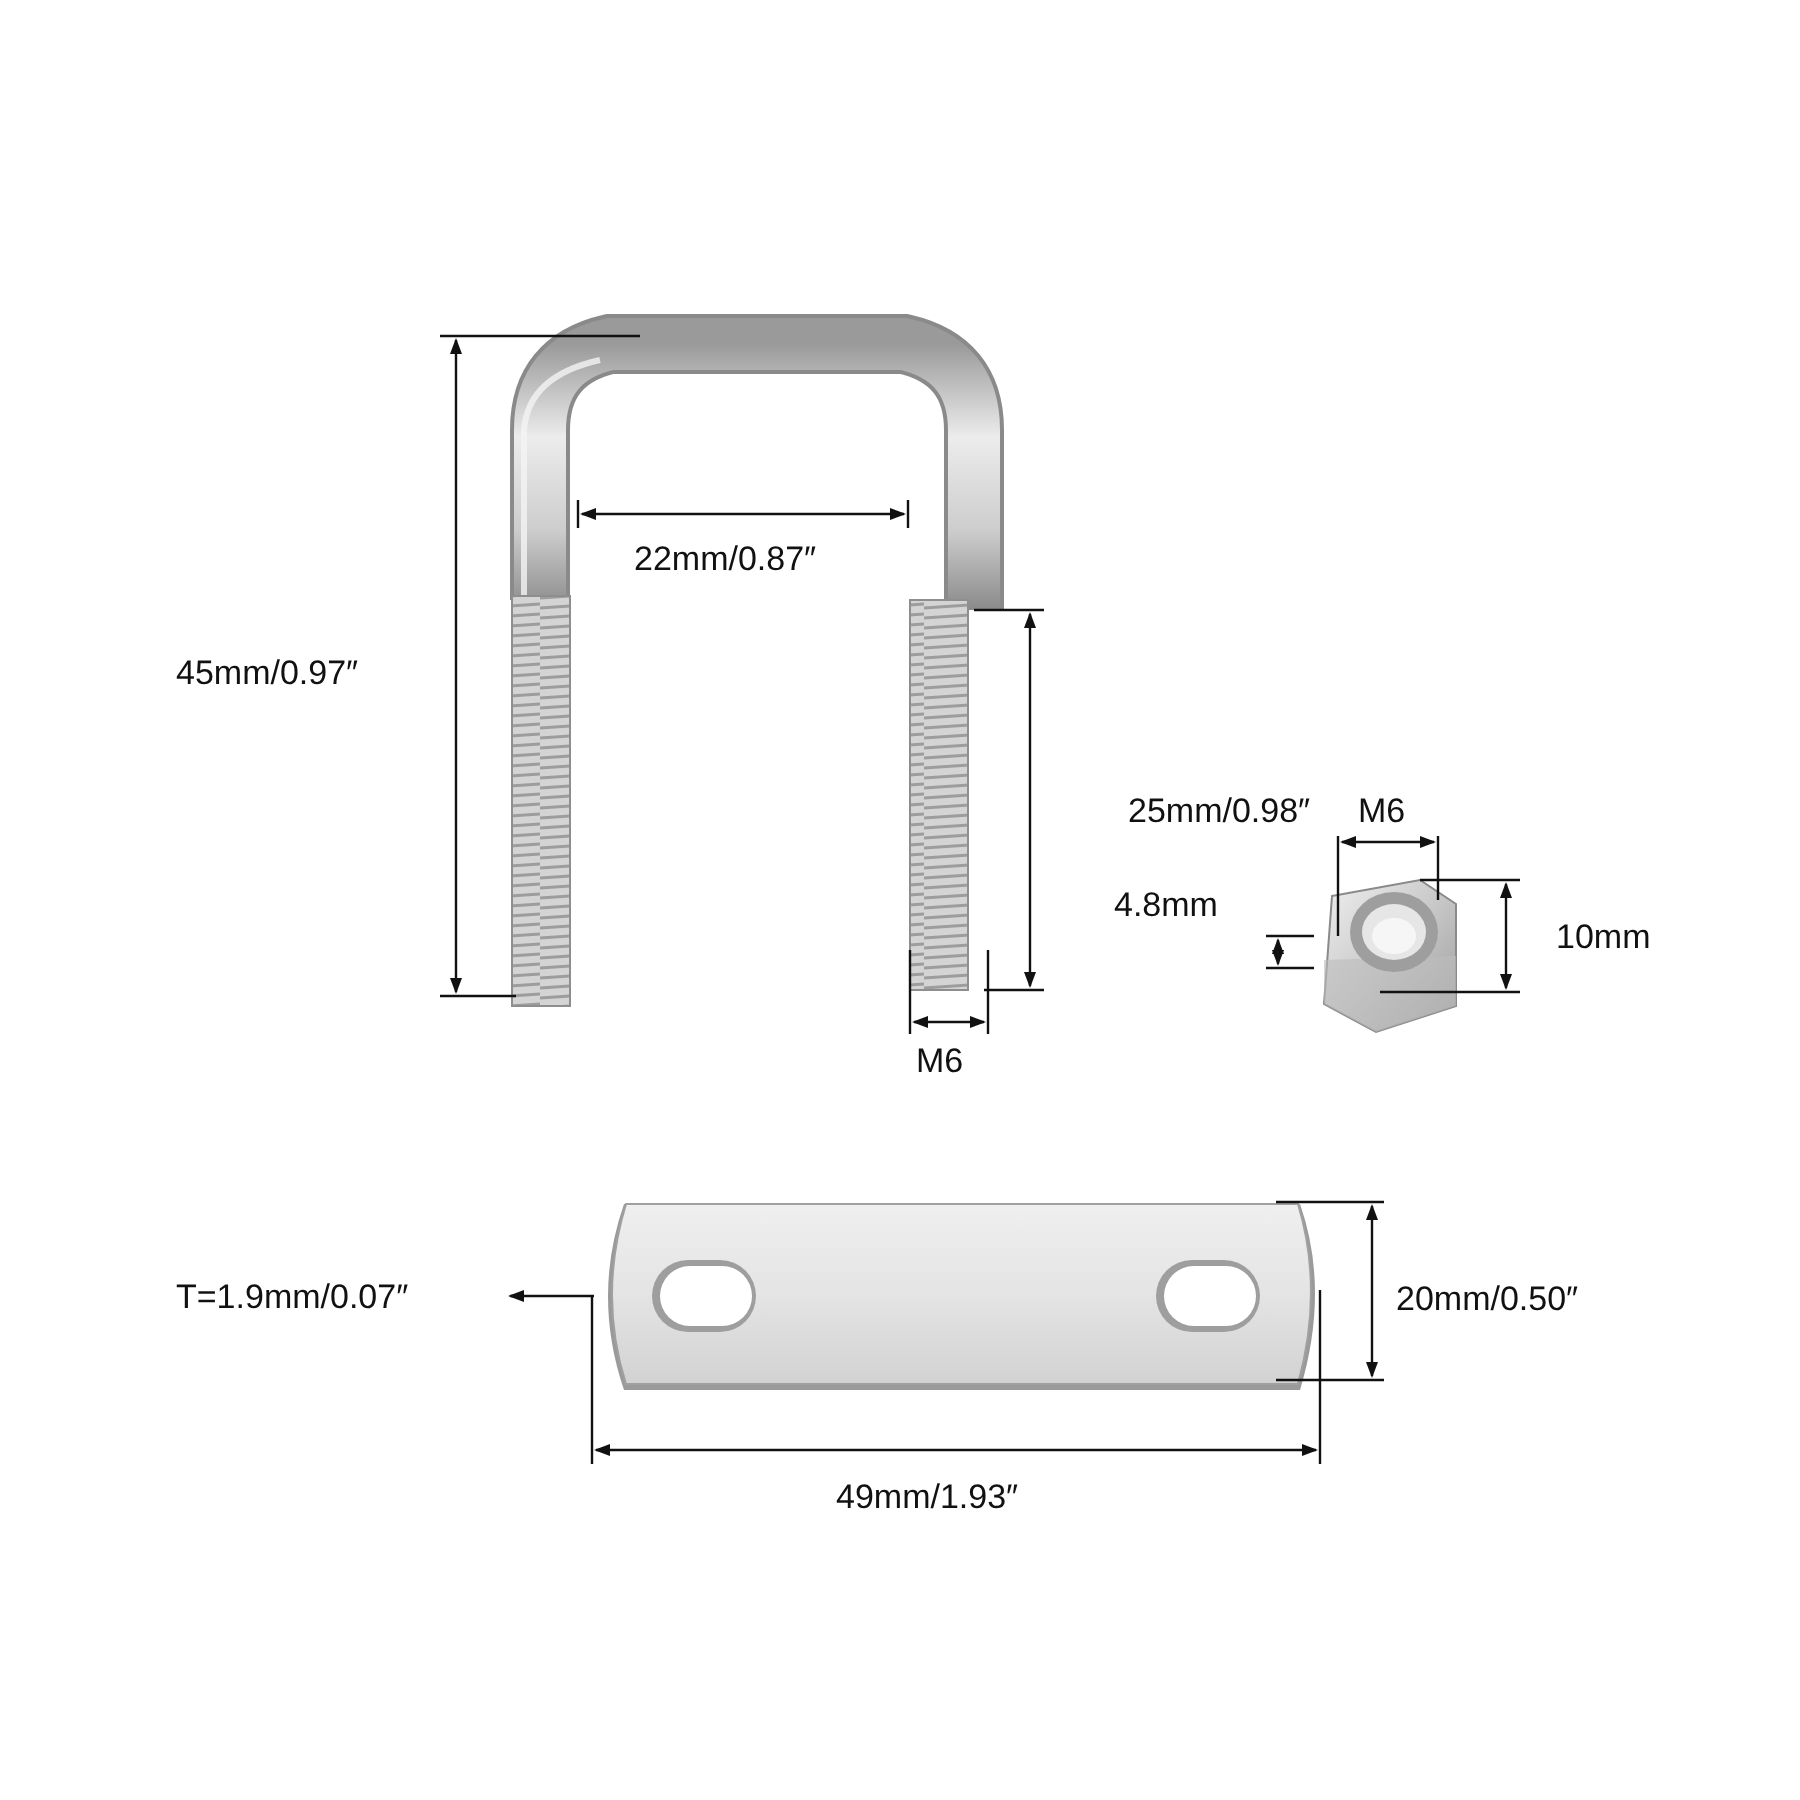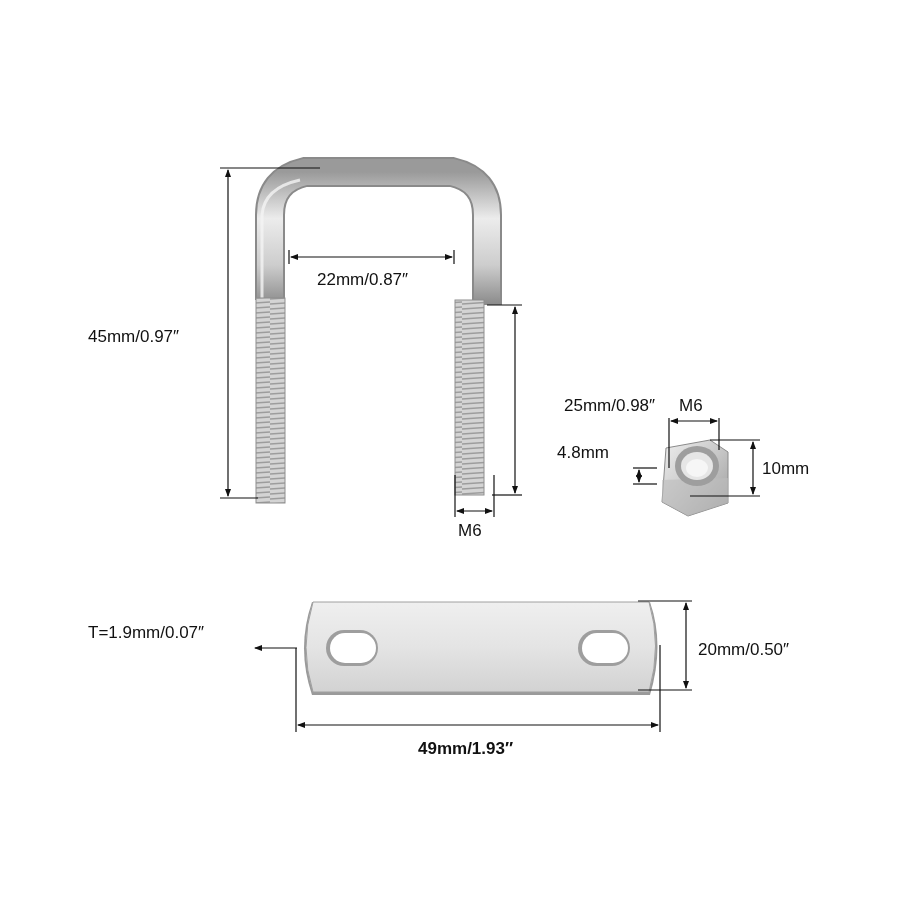--- a/index.html
+++ b/index.html
@@ -104,17 +104,17 @@
   </g>
 </svg>
 
 <div class="lbl" style="left:88px; top:328px;">45mm/0.97″</div>
 <div class="lbl" style="left:317px; top:271px;">22mm/0.87″</div>
 <div class="lbl" style="left:524px; top:397px;margin-left:40px;">25mm/0.98″</div>
 <div class="lbl" style="left:458px; top:522px;">M6</div>
 
 <div class="lbl" style="left:679px; top:397px;">M6</div>
 <div class="lbl" style="left:557px; top:444px;">4.8mm</div>
-<div class="lbl" style="left:762px; top:460px;">10mm</div>
+<div class="lbl" style="left:778px; top:460px;">10mm</div>
 
-<div class="lbl" style="left:88px; top:624px;">T=1.9mm/0.07″</div>
+<div class="lbl" style="left:88px; top:640px;">T=1.9mm/0.07″</div>
 <div class="lbl" style="left:698px; top:641px;">20mm/0.50″</div>
-<div class="lbl" style="left:418px; top:740px;font-weight:bold;">49mm/1.93″</div>
+<div class="lbl" style="left:418px; top:740px;">49mm/1.93″</div>
 
 </body></html>

